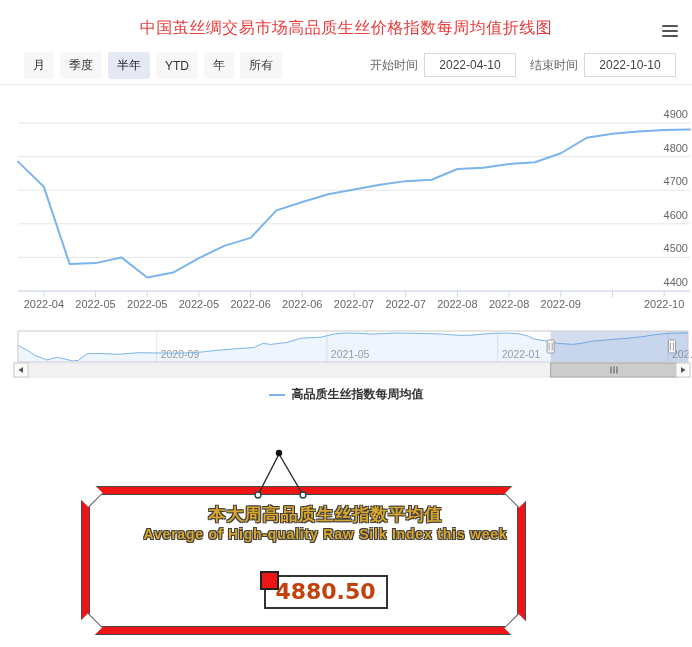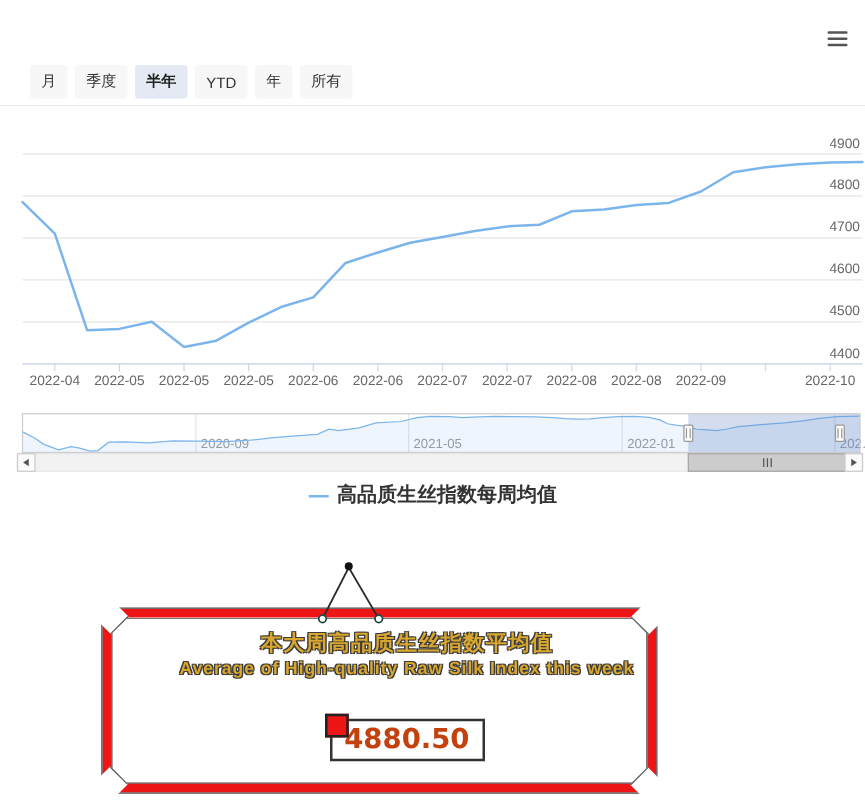--- a/index.html
+++ b/index.html
@@ -6,32 +6,32 @@
   .app{position:relative;width:692px;height:647px;background:#fff;overflow:hidden;
        font-family:"Liberation Sans","DejaVu Sans",sans-serif;}
   .chart-title{position:absolute;top:18px;left:0;width:100%;text-align:center;
        font-size:16px;letter-spacing:.5px;}
   .menu-icon{position:absolute;top:25px;right:14px;width:16px;height:12px;cursor:pointer;}
   .menu-icon span{display:block;width:16px;height:2.4px;background:#555;margin-bottom:2.4px;border-radius:1px;}
   .controls{position:absolute;top:52px;left:0;width:100%;height:26px;}
   .rs-buttons{position:absolute;left:24px;top:0;display:flex;gap:6px;}
   .rs-btn{font-size:12px;color:#333;background:#f7f7f7;border:none;border-radius:3px;
        padding:5px 9px;cursor:pointer;font-family:inherit;}
-  .rs-btn.selected{background:#e4e9f3;font-weight:bold;color:#222;}
+  .rs-btn.selected{background:#e4e9f3;font-weight:normal;color:#222;}
   .date-range{position:absolute;right:8px;top:1px;display:flex;align-items:center;gap:6px;}
   .date-label{font-size:12px;color:#666;}
   .date-input{width:86px;height:20px;border:1px solid #d9d9d9;font-size:12px;color:#444;
        text-align:center;font-family:inherit;margin-right:8px;background:#fff;}
   .divider{position:absolute;top:84px;left:0;width:100%;border-top:1px solid #ececec;}
   .main-chart{position:absolute;top:88px;left:0;}
   .nav-chart{position:absolute;top:322px;left:0;}
   .legend{position:absolute;top:386px;left:0;width:100%;display:flex;justify-content:center;
        align-items:center;gap:7px;cursor:pointer;}
   .legend-line{display:inline-block;width:16px;height:0;border-top:2px solid #7cb5ec;}
-  .legend-label{font-size:16px;font-weight:600;color:#333;}
+  .legend-label{font-size:12px;font-weight:600;color:#333;}
   .hanger{position:absolute;left:248px;top:446px;z-index:3;}
   .sign-board{position:absolute;left:82px;top:487px;width:443px;height:147px;box-sizing:border-box;
        background:#fff;border:7px solid #ed1515;outline:1px solid #4a4a4a;
        box-shadow:inset 0 0 0 1px #4a4a4a;z-index:1;text-align:center;padding-left:44px;}
   .corner{position:absolute;width:20px;height:20px;background:#fff;transform:rotate(45deg);z-index:2;}
   .corner.tl{top:-11px;left:-11px;border-right:1.5px solid #555;}
   .corner.tr{top:-11px;right:-11px;border-bottom:1.5px solid #555;}
   .corner.bl{bottom:-11px;left:-11px;border-top:1.5px solid #555;}
   .corner.br{bottom:-11px;right:-11px;border-left:1.5px solid #555;}
   .sign-title{margin-top:9px;font-size:17px;font-weight:bold;color:#d9a62e;letter-spacing:1px;
@@ -43,36 +43,43 @@
   .value-marker{position:absolute;left:-6px;top:-6px;width:15px;height:15px;
        background:#ed1515;border:2px solid #222;}
   .value-text{font-size:22px;font-weight:bold;color:#c2410c;line-height:30px;
        font-family:"DejaVu Sans","Liberation Sans",sans-serif;}
 </style>
 </head>
 <body>
 
 <div class="app">
 
+  <div class="chart-title" style="color:#e93b3b">中国茧丝绸交易市场高品质生丝价格指数每周均值折线图</div>
 
   <div class="menu-icon">
     <span></span>
       <span></span>
       <span></span>
   </div>
 
   <div class="controls">
     <div class="rs-buttons">
         <button class="rs-btn">月</button>
         <button class="rs-btn">季度</button>
         <button class="rs-btn selected">半年</button>
         <button class="rs-btn">YTD</button>
         <button class="rs-btn">年</button>
         <button class="rs-btn">所有</button>
       </div>
+    <div class="date-range">
+      <span class="date-label">开始时间</span>
+      <input class="date-input" readonly="" value="2022-04-10" style="">
+      <span class="date-label">结束时间</span>
+      <input class="date-input" readonly="" value="2022-10-10" style="">
+    </div>
   </div>
 
   <div class="divider"></div>
 
   <svg class="main-chart" width="692" height="232" viewBox="0 0 692 232">
       <line x1="18" y1="203" x2="690" y2="203" stroke="#e6e6e6" stroke-width="1"></line>
       <text x="688" y="198" text-anchor="end" font-size="11" fill="#666">4400</text>
       <line x1="18" y1="169.4" x2="690" y2="169.4" stroke="#e6e6e6" stroke-width="1"></line>
       <text x="688" y="164.4" text-anchor="end" font-size="11" fill="#666">4500</text>
       <line x1="18" y1="135.8" x2="690" y2="135.8" stroke="#e6e6e6" stroke-width="1"></line>

